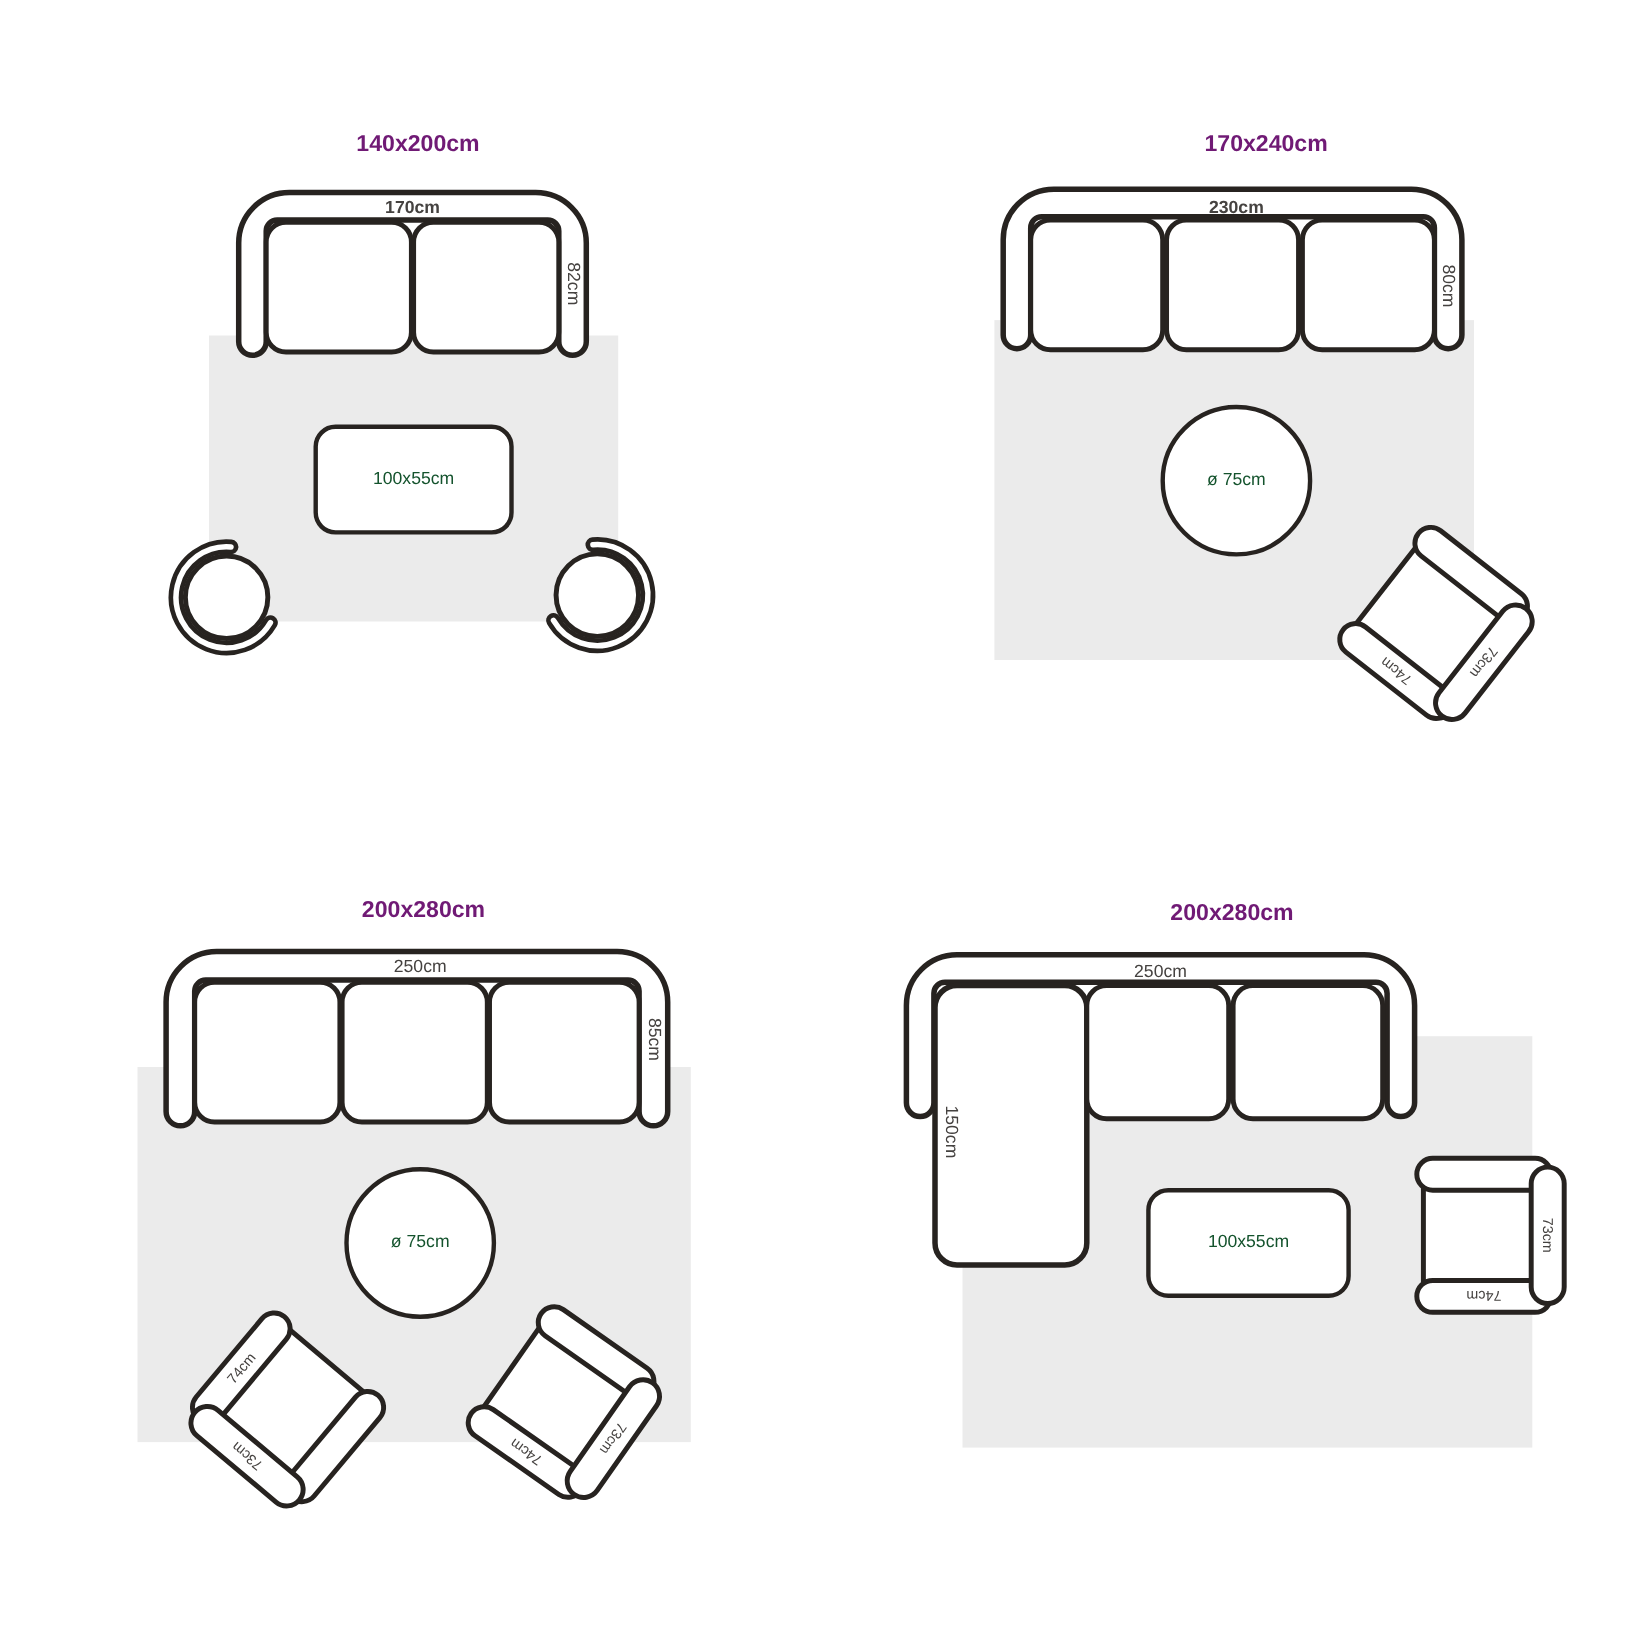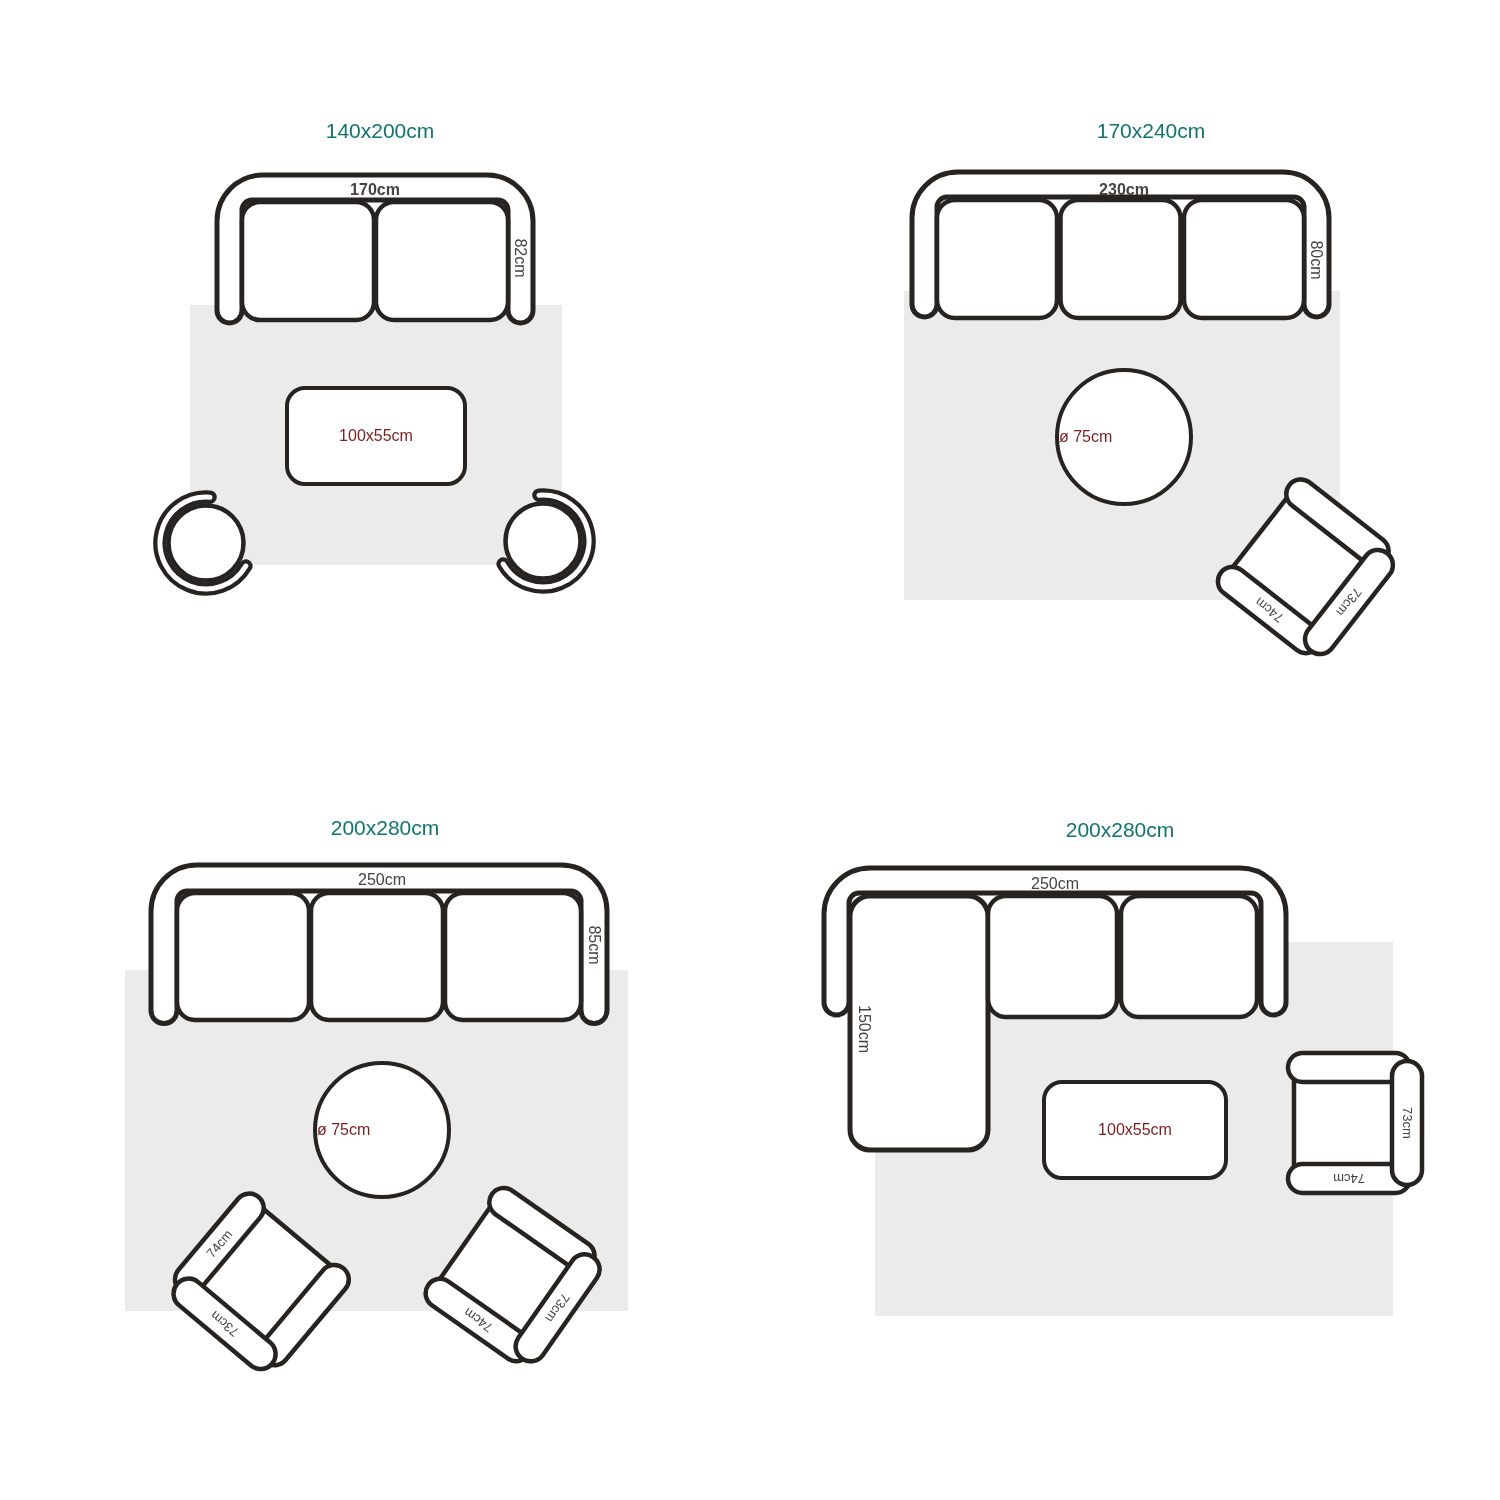--- a/index.html
+++ b/index.html
@@ -3,36 +3,36 @@
 <meta charset="utf-8">
 <style>
   html,body{margin:0;padding:0;background:#ffffff;}
   .stage{
     position:relative;width:1500px;height:1500px;background:#ffffff;overflow:hidden;
     font-family:"Liberation Sans", sans-serif;
   }
   .rug{position:absolute;background:#ebebeb;}
   .title{
     position:absolute;transform:translate(-50%,-50%);
-    font-size:21px;font-weight:400;color:#0f766e;white-space:nowrap;
+    font-size:21px;font-weight:700;color:#701a75;white-space:nowrap;
   }
   .lbl{
     position:absolute;transform:translate(-50%,-50%);
     font-size:16px;color:#454240;white-space:nowrap;
   }
   .lbl.rot90{transform:translate(-50%,-50%) rotate(90deg);}
   .table-rect{
     position:absolute;background:#ffffff;border:4.5px solid #272320;border-radius:20px;
     display:flex;align-items:center;justify-content:center;box-sizing:border-box;
   }
   .table-round{
     position:absolute;background:#ffffff;border:4.5px solid #272320;border-radius:50%;
-    display:flex;align-items:center;justify-content:flex-start;box-sizing:border-box;
+    display:flex;align-items:center;justify-content:center;box-sizing:border-box;
   }
-  .table-label{font-size:16px;color:#7f1d1d;white-space:nowrap;}
+  .table-label{font-size:16px;color:#14532d;white-space:nowrap;}
   svg{position:absolute;overflow:visible;}
   svg text{font-family:"Liberation Sans", sans-serif;font-size:13px;fill:#454240;}
   .chair{transform-origin:50% 50%;}
 </style>
 </head>
 <body>
 
 <div class="stage">
 
   <div class="title" style="left:380px;top:131px;">140x200cm</div>

